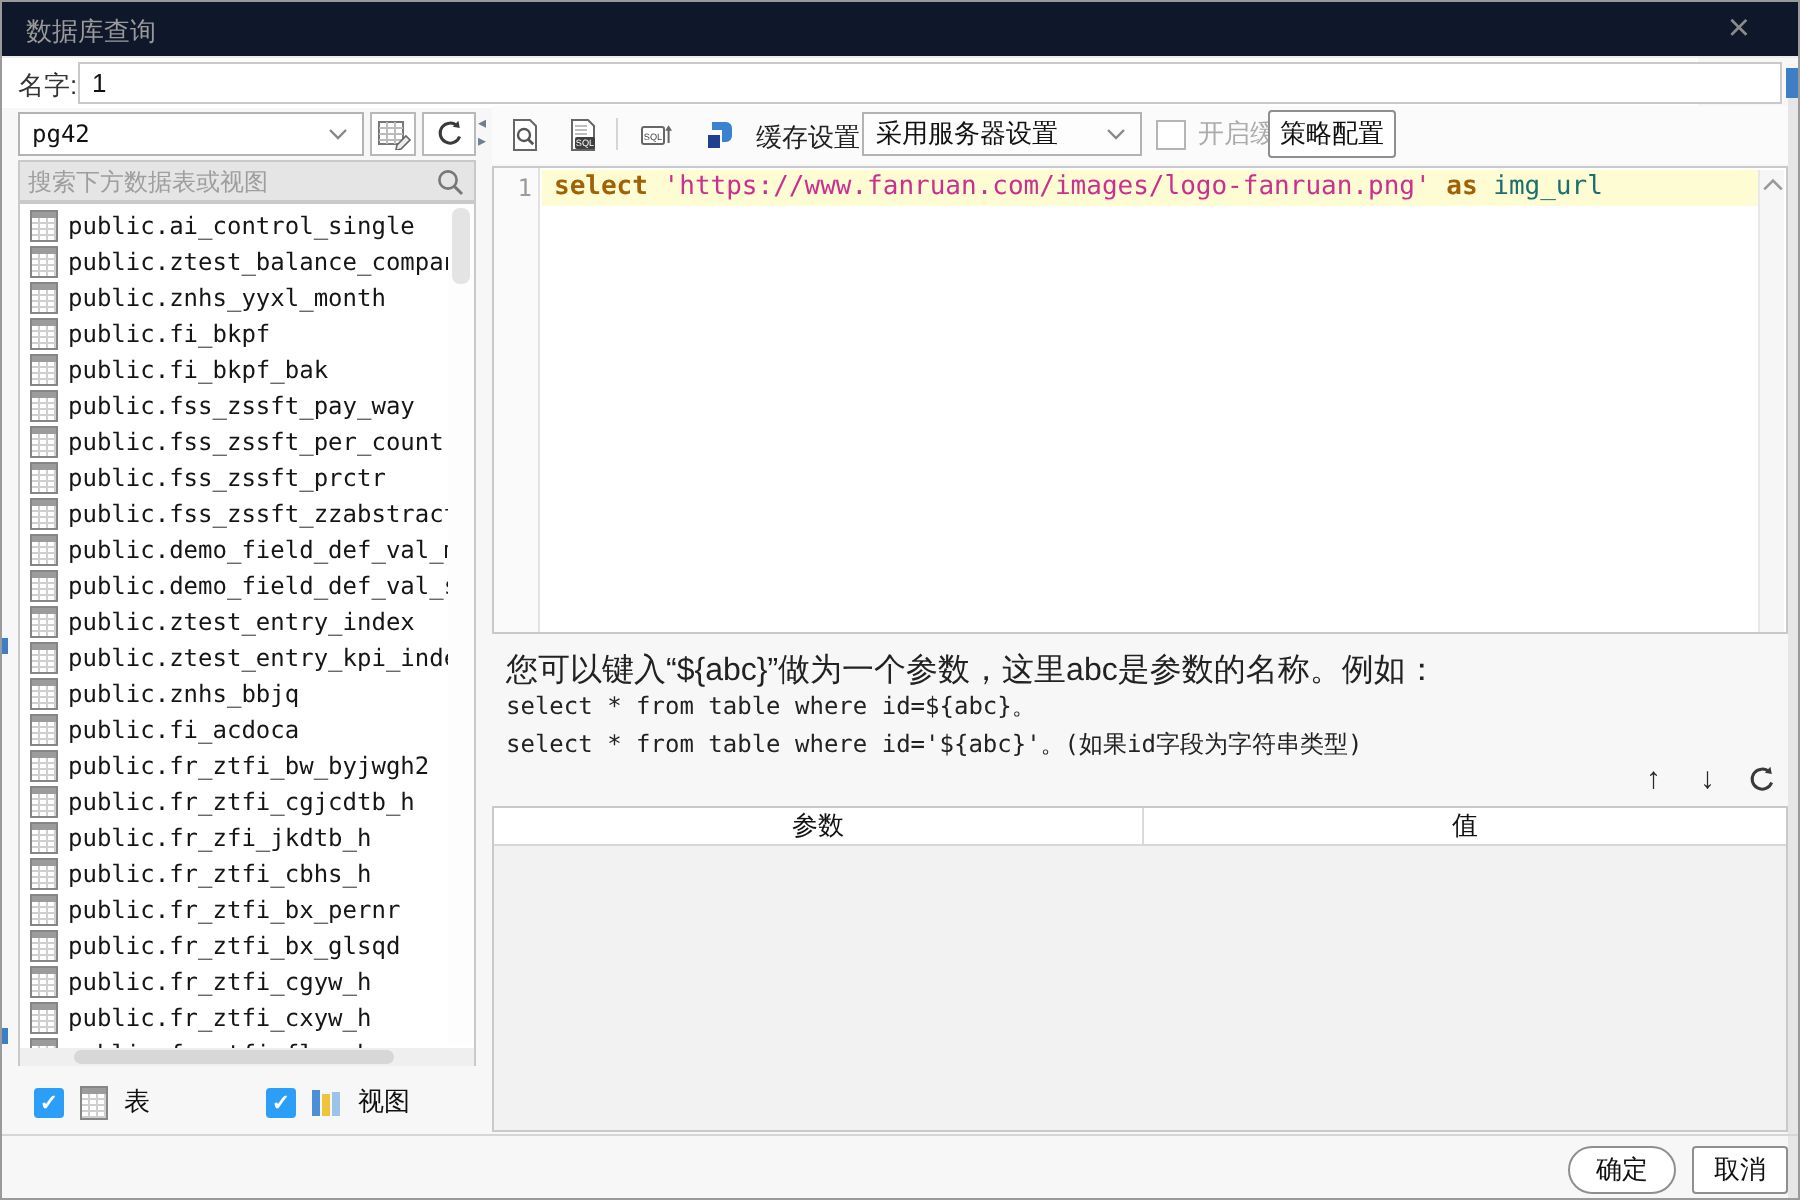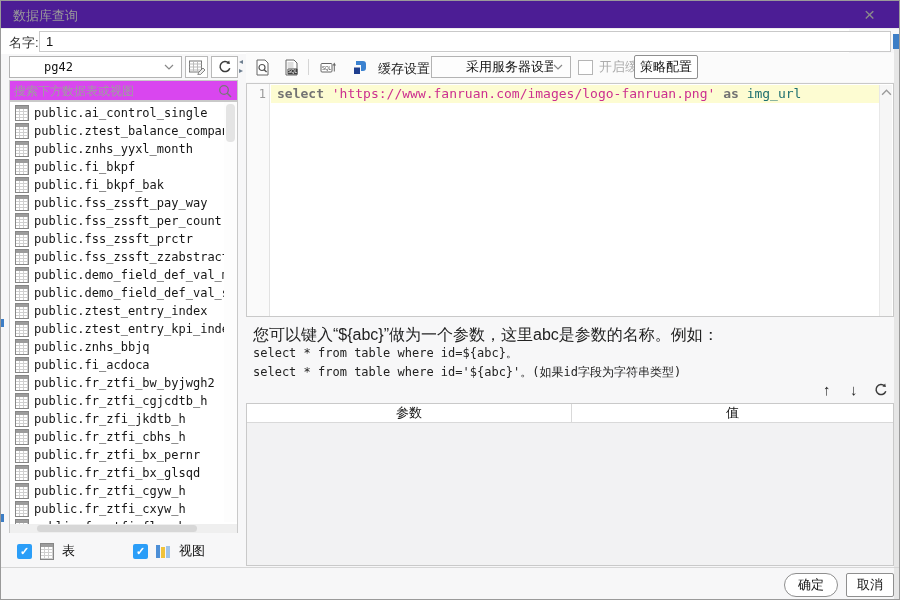--- a/index.html
+++ b/index.html
@@ -1,32 +1,32 @@
 <!DOCTYPE html>
 <html><head>
 <meta charset="utf-8">
 <style>
   html,body{margin:0;padding:0;background:#dcdcdc;}
   .screen{position:relative;width:900px;height:600px;background:#f7f7f8;overflow:hidden;
           font-family:"Liberation Sans", sans-serif;border:1px solid #9a9a9a;box-sizing:border-box;}
   .abs{position:absolute;box-sizing:border-box;}
   .mono{font-family:"DejaVu Sans Mono", monospace;}
   
-  .titlebar{left:0;top:0;width:898px;height:28px;background:#4c1d95;border-bottom:1px solid #ececec;}
+  .titlebar{left:0;top:0;width:898px;height:28px;background:#0f172a;border-bottom:1px solid #ececec;}
   .title-text{left:12px;top:6px;font-size:13px;color:#9a9a9a;}
   .close-x{right:24px;top:3px;font-size:19px;color:#8b8b8b;cursor:pointer;}
   
   .namerow{left:0;top:28px;width:848px;height:25px;background:#ffffff;}
   .name-label{left:8px;top:5px;font-size:13px;color:#333;}
   .name-input{left:38px;top:2px;width:852px;height:21px;border:1px solid #c9c9c9;background:#fff;
               font-size:13px;color:#111;padding:0 6px;font-family:"Liberation Sans",sans-serif;}
   
   .btnbox{background:#fff;border:1px solid #b9b9b9;display:flex;align-items:center;justify-content:center;}
   .ddown{background:#fff;border:1px solid #b3b3b3;display:flex;align-items:center;font-size:12px;color:#111;}
-  .ddown .val{flex:1;padding-left:6px;white-space:nowrap;overflow:hidden;margin-left:28px;}
+  .ddown .val{flex:1;padding-left:6px;white-space:nowrap;overflow:hidden;}
   .chev{width:10px;height:6px;margin-right:7px;flex:0 0 10px;}
   
   .search-input{width:100%;height:100%;border:none;background:transparent;font-size:12px;color:#333;
                 padding:0 4px;font-family:"Liberation Sans",sans-serif;}
   .search-input::placeholder{color:#9e9e9e;}
   .tbl-list{left:8px;top:100px;width:229px;height:432px;background:#fff;border:1px solid #c9c9c9;
             overflow:hidden;padding-top:2px;}
   .tbl-item{display:flex;align-items:center;height:18px;padding-left:5px;cursor:default;}
   .tbl-label{font-size:12px;color:#151515;margin-left:5px;white-space:nowrap;}
   .sheet-icon{width:12px;height:14px;flex:0 0 12px;border:1px solid #868686;background-color:#fff;
@@ -35,21 +35,21 @@
       repeating-linear-gradient(to right, rgba(0,0,0,0) 0 3px, #cfcfcf 3px 4px);}
   .checkbox-on{width:15px;height:15px;background:#2b9ef8;border-radius:2px;color:#fff;
                font-size:11px;font-weight:bold;display:flex;align-items:center;justify-content:center;}
   .checkbox-off{width:13px;height:13px;background:#fff;border:1px solid #b5b5b5;}
   
   .editor{left:245px;top:82px;width:648px;height:234px;background:#fff;border:1px solid #c9c9c9;}
   .gutter{left:0;top:0;width:23px;height:232px;background:#fafafa;border-right:1px solid #e2e2e2;}
   .lineno{width:19px;text-align:right;font-size:12px;color:#9b9b9b;margin-top:3px;}
   .active-line{left:24px;top:1px;width:608px;height:18px;background:#fdfcd2;}
   .codeline{left:30px;top:2px;font-size:13px;white-space:nowrap;}
-  .kw{color:#737373;font-weight:bold;}
+  .kw{color:#a16207;font-weight:bold;}
   .str{color:#cc2f8f;}
   .idt{color:#1d6f6f;}
   .vscroll{right:1px;top:1px;width:13px;height:231px;background:#f6f6f6;border-left:1px solid #e8e8e8;}
   
   .hint1{font-size:16px;color:#222;}
   .hintcode{font-size:12px;color:#222;}
   
   .ptable{left:245px;top:402px;width:648px;height:163px;border:1px solid #c9c9c9;background:#f2f2f3;}
   .phead{left:0;top:0;width:646px;height:19px;background:#fff;border-bottom:1px solid #d9d9d9;
          display:flex;font-size:13px;color:#111;}
@@ -104,21 +104,21 @@
       <path d="M12.8 9.2A5 5 0 1 1 11.6 4" fill="none" stroke="#3a3a3a" stroke-width="1.5"></path>
       <path d="M12.2 1.4l.7 3.6-3.5-.6z" fill="#3a3a3a"></path>
     </svg>
   </div>
 
   <div class="abs splitter" style="left:238px;top:56px;width:6px;">
     <div>◂</div>
     <div>▸</div>
   </div>
 
-  <div class="abs" style="left:8px;top:79px;width:229px;height:21px;background:#d946ef;border:1px solid #c9c9c9;display:flex;align-items:center;">
+  <div class="abs" style="left:8px;top:79px;width:229px;height:21px;background:#e5e5e5;border:1px solid #c9c9c9;display:flex;align-items:center;">
     <input class="search-input" placeholder="搜索下方数据表或视图" style="">
     <svg width="16" height="16" viewBox="0 0 16 16" style="margin-right:4px;flex:0 0 16px;">
       <circle cx="7" cy="7" r="4.3" fill="none" stroke="#777" stroke-width="1.3"></circle>
       <path d="M10.3 10.3 14 14" stroke="#777" stroke-width="1.5"></path>
     </svg>
   </div>
 
   <div class="abs tbl-list">
       <div class="tbl-item">
       <span class="sheet-icon"></span>

